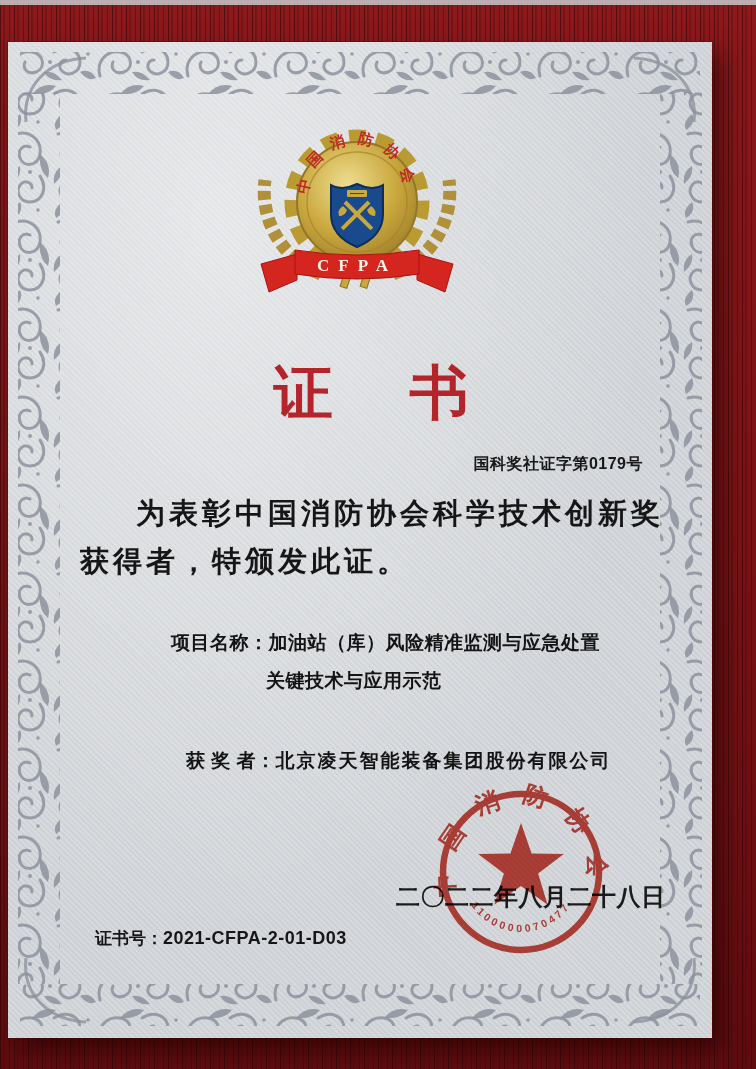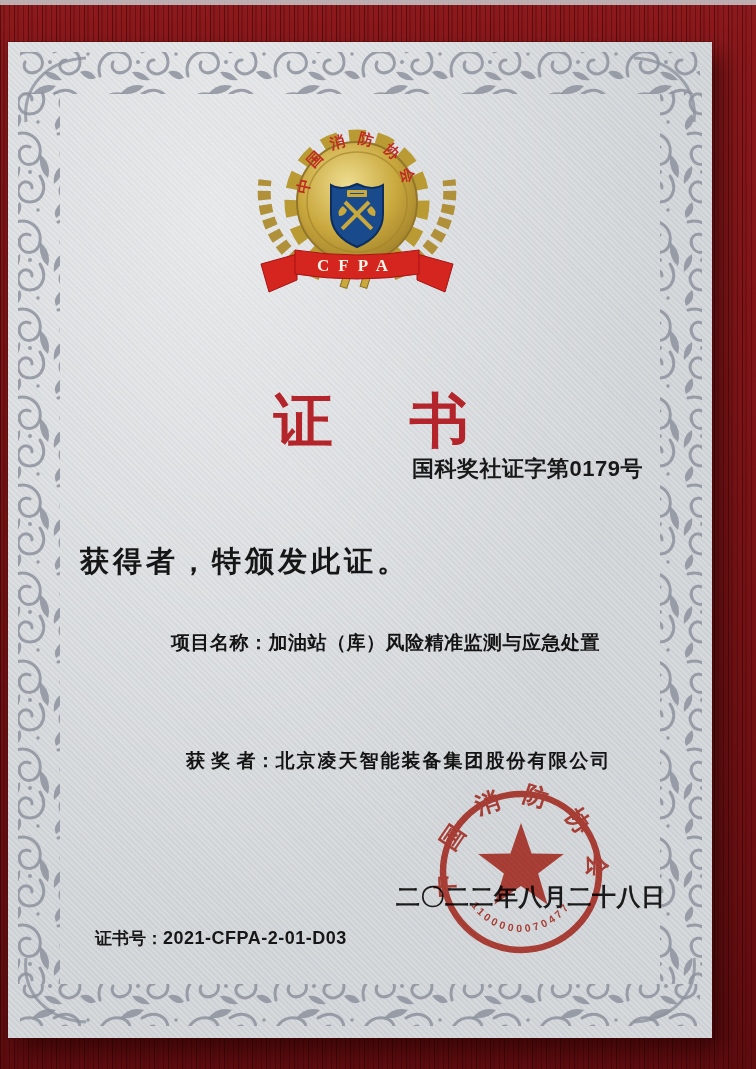--- a/index.html
+++ b/index.html
@@ -21,26 +21,26 @@
     box-shadow:0 0 0 1px rgba(70,10,10,.35), 10px 12px 22px rgba(25,2,2,.55);
   }
   .ornament{position:absolute;left:0;top:0;}
   .abs{position:absolute;}
   .title{
     left:0;top:262px;width:100%;text-align:center;
     font-size:34px;font-weight:900;letter-spacing:2.5px;color:#b2242b;
     text-shadow:0 0 .5px #b2242b;white-space:nowrap;
   }
   .heading{
-    left:0;top:340px;width:100%;text-align:center;transform:translateX(12px);
+    left:0;top:312px;width:100%;text-align:center;transform:translateX(12px);
     font-size:59px;font-weight:900;color:#b3252b;word-spacing:58px;letter-spacing:2px;
   }
   .issue{
     right:69px;top:412px;font-family:"Liberation Sans", sans-serif;
-    font-size:22px;font-weight:700;color:#181818;letter-spacing:.5px;white-space:nowrap;
+    font-size:16px;font-weight:700;color:#181818;letter-spacing:.5px;white-space:nowrap;
   }
   .body-line{
     left:72px;width:600px;color:#161616;font-weight:600;
     font-size:29px;letter-spacing:4px;white-space:nowrap;
   }
   .body-line.l1{top:452px;text-indent:56px;}
   .body-line.l2{top:500px;}
   .field{
     font-family:"Liberation Sans", sans-serif;font-weight:700;color:#141414;
     font-size:19px;letter-spacing:.5px;white-space:nowrap;margin-left:16px;
@@ -158,24 +158,28 @@
         <polygon points="-60,2 -96,12 -88,40 -60,28" fill="#d5251f" stroke="#a81313" stroke-width="1"></polygon>
         <polygon points="60,2 96,12 88,40 60,28" fill="#d5251f" stroke="#a81313" stroke-width="1"></polygon>
         <path d="M-62,-2 Q0,8 62,-2 L62,22 Q0,32 -62,22 Z" fill="#d5251f" stroke="#a81313" stroke-width="1"></path>
         <text x="0" y="19" text-anchor="middle" font-size="17" font-weight="bold" fill="#fdf6e8" letter-spacing="9" font-family="Liberation Serif, serif">CFPA</text>
       </g>
     </svg>
 
     <div class="abs heading">证 书</div>
     <div class="abs issue">国科奖社证字第0179号</div>
 
+    <div class="abs body-line l1">为表彰中国消防协会科学技术创新奖</div>
     <div class="abs body-line l2">获得者，特颁发此证。</div>
 
     <div class="abs field f-proj1">
       <span class="lab">项目名称：</span><span class="val">加油站（库）风险精准监测与应急处置</span>
+    </div>
+    <div class="abs field f-proj2">
+      <span class="val">关键技术与应用示范</span>
     </div>
     <div class="abs field f-winner">
       <span class="lab">获 奖 者：</span><span class="val">北京凌天智能装备集团股份有限公司</span>
     </div>
 
     <div class="abs date">二〇二二年八月二十八日</div>
 
     <svg class="abs sealbox" viewBox="-95 -95 190 190">
       <g opacity=".92">
         <circle r="78" fill="none" stroke="#c63a2e" stroke-width="6.5"></circle>

